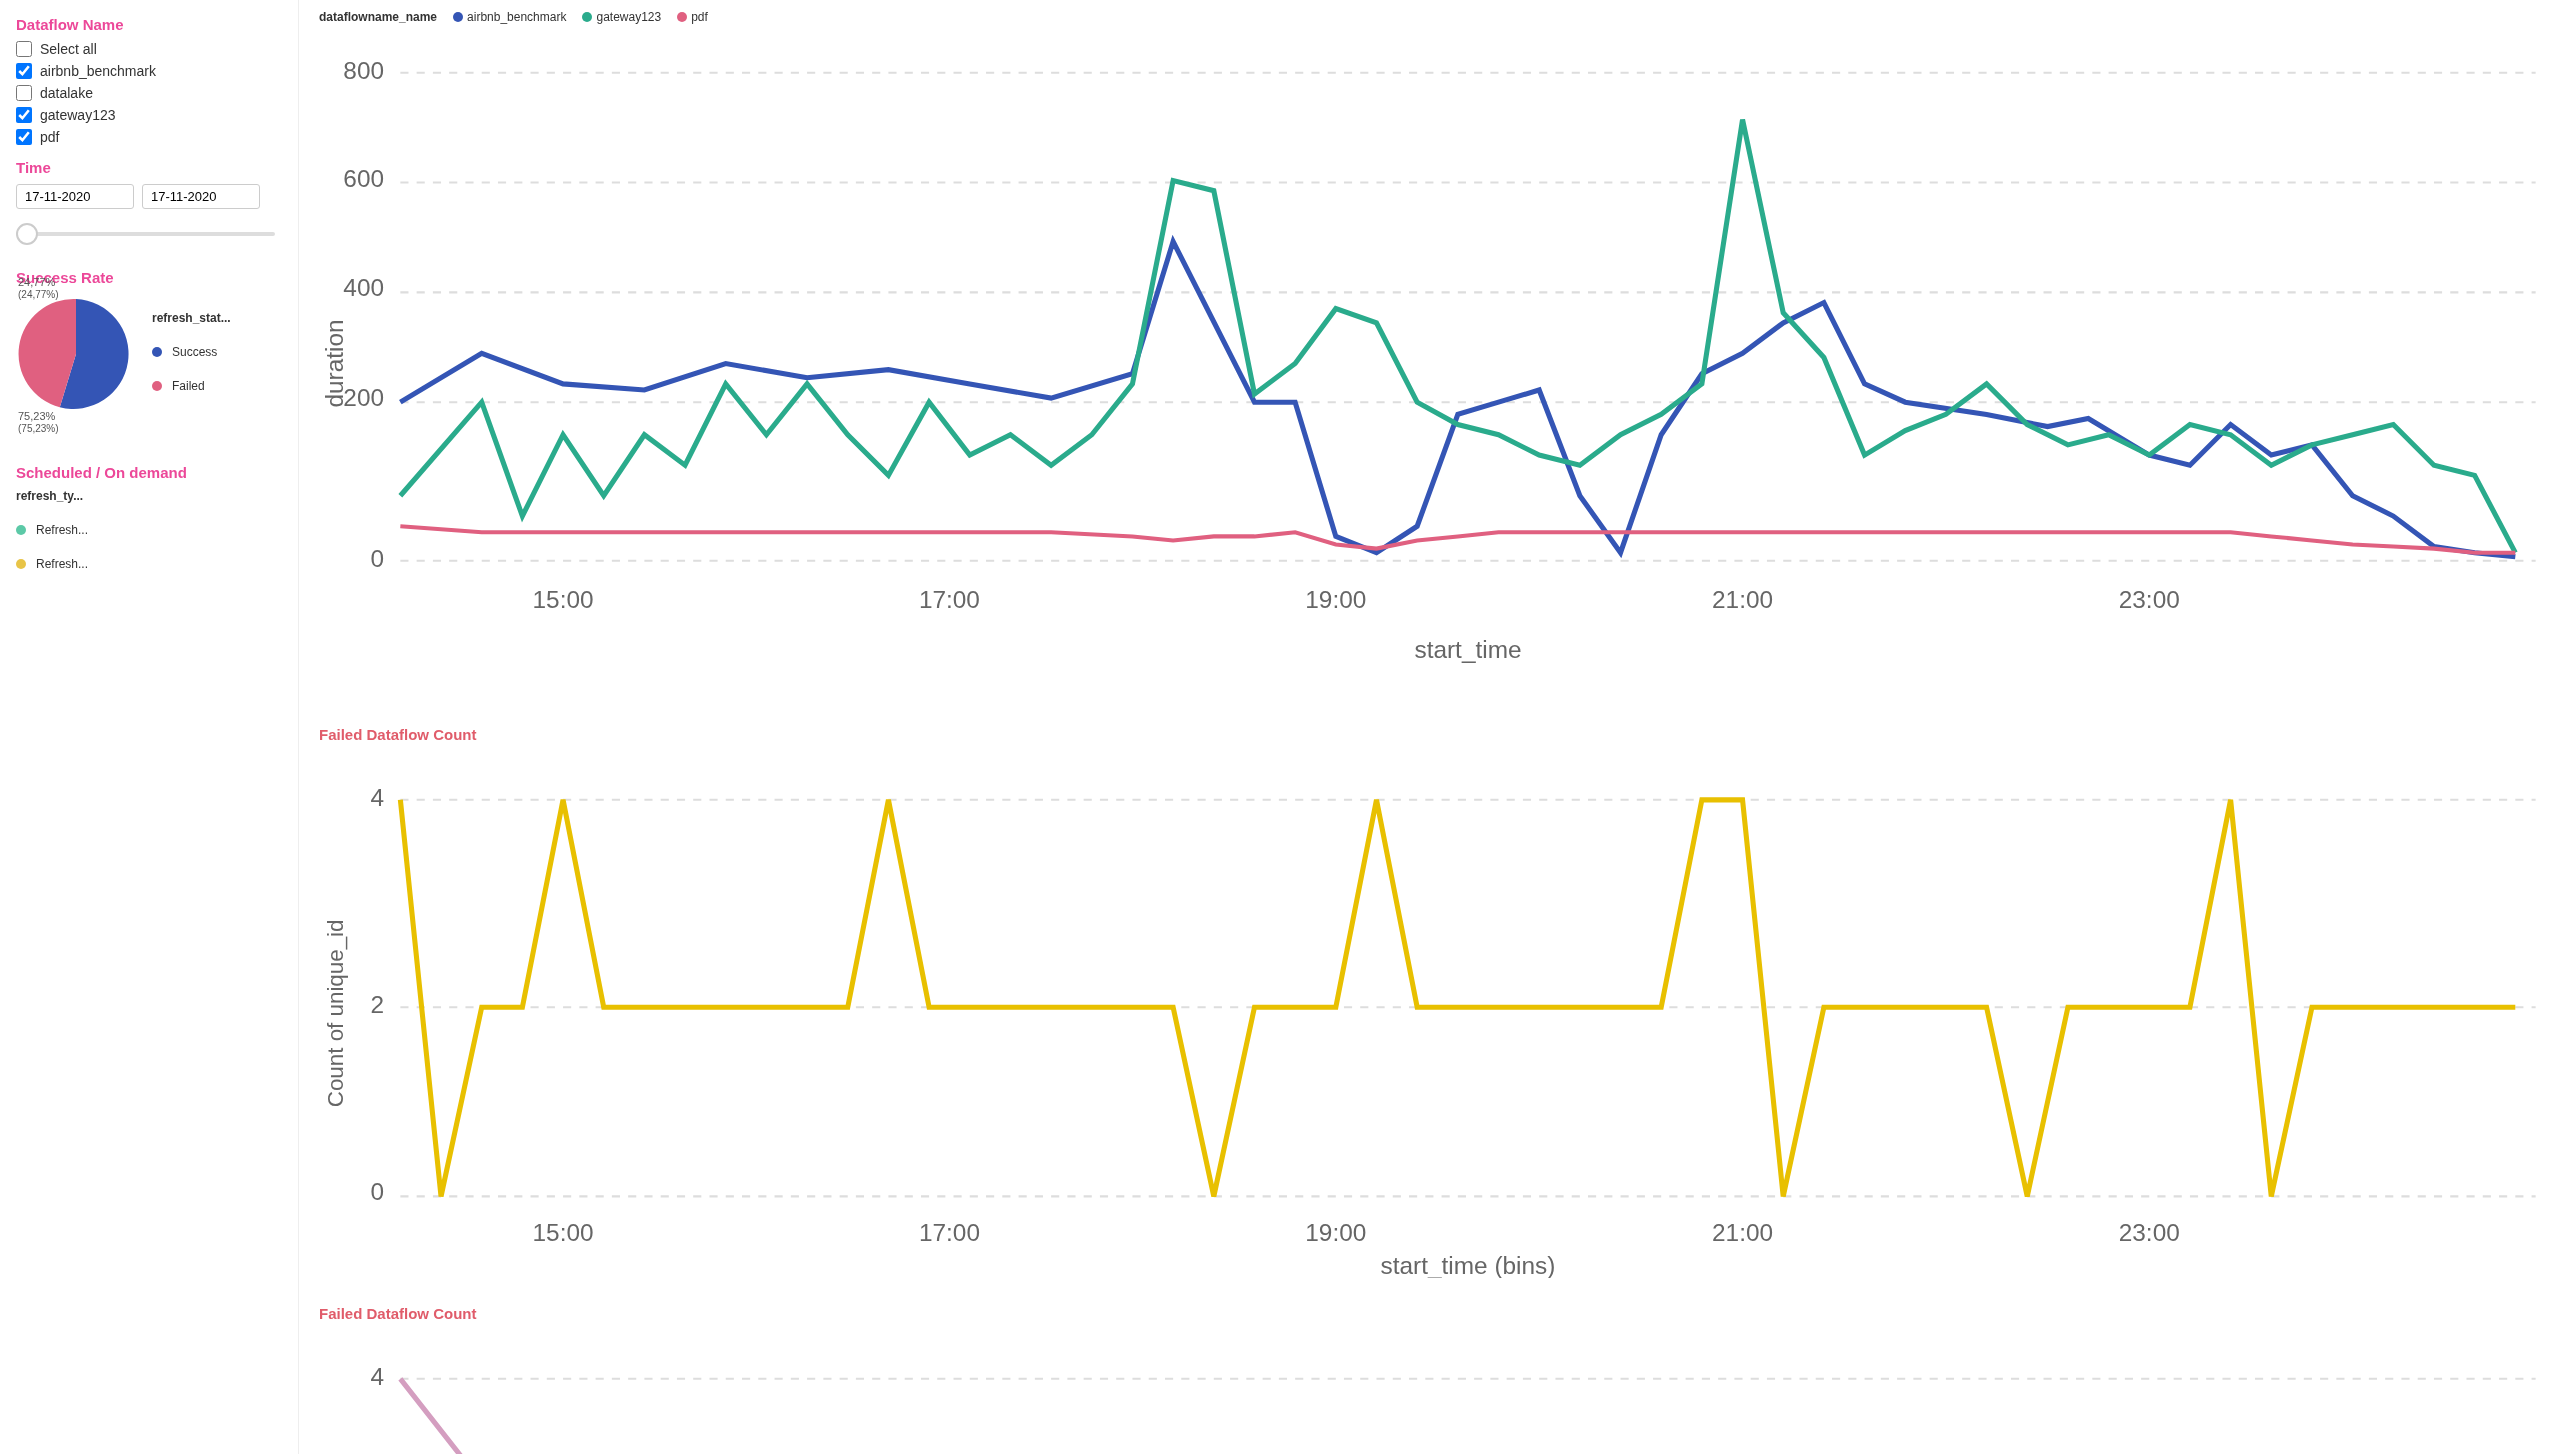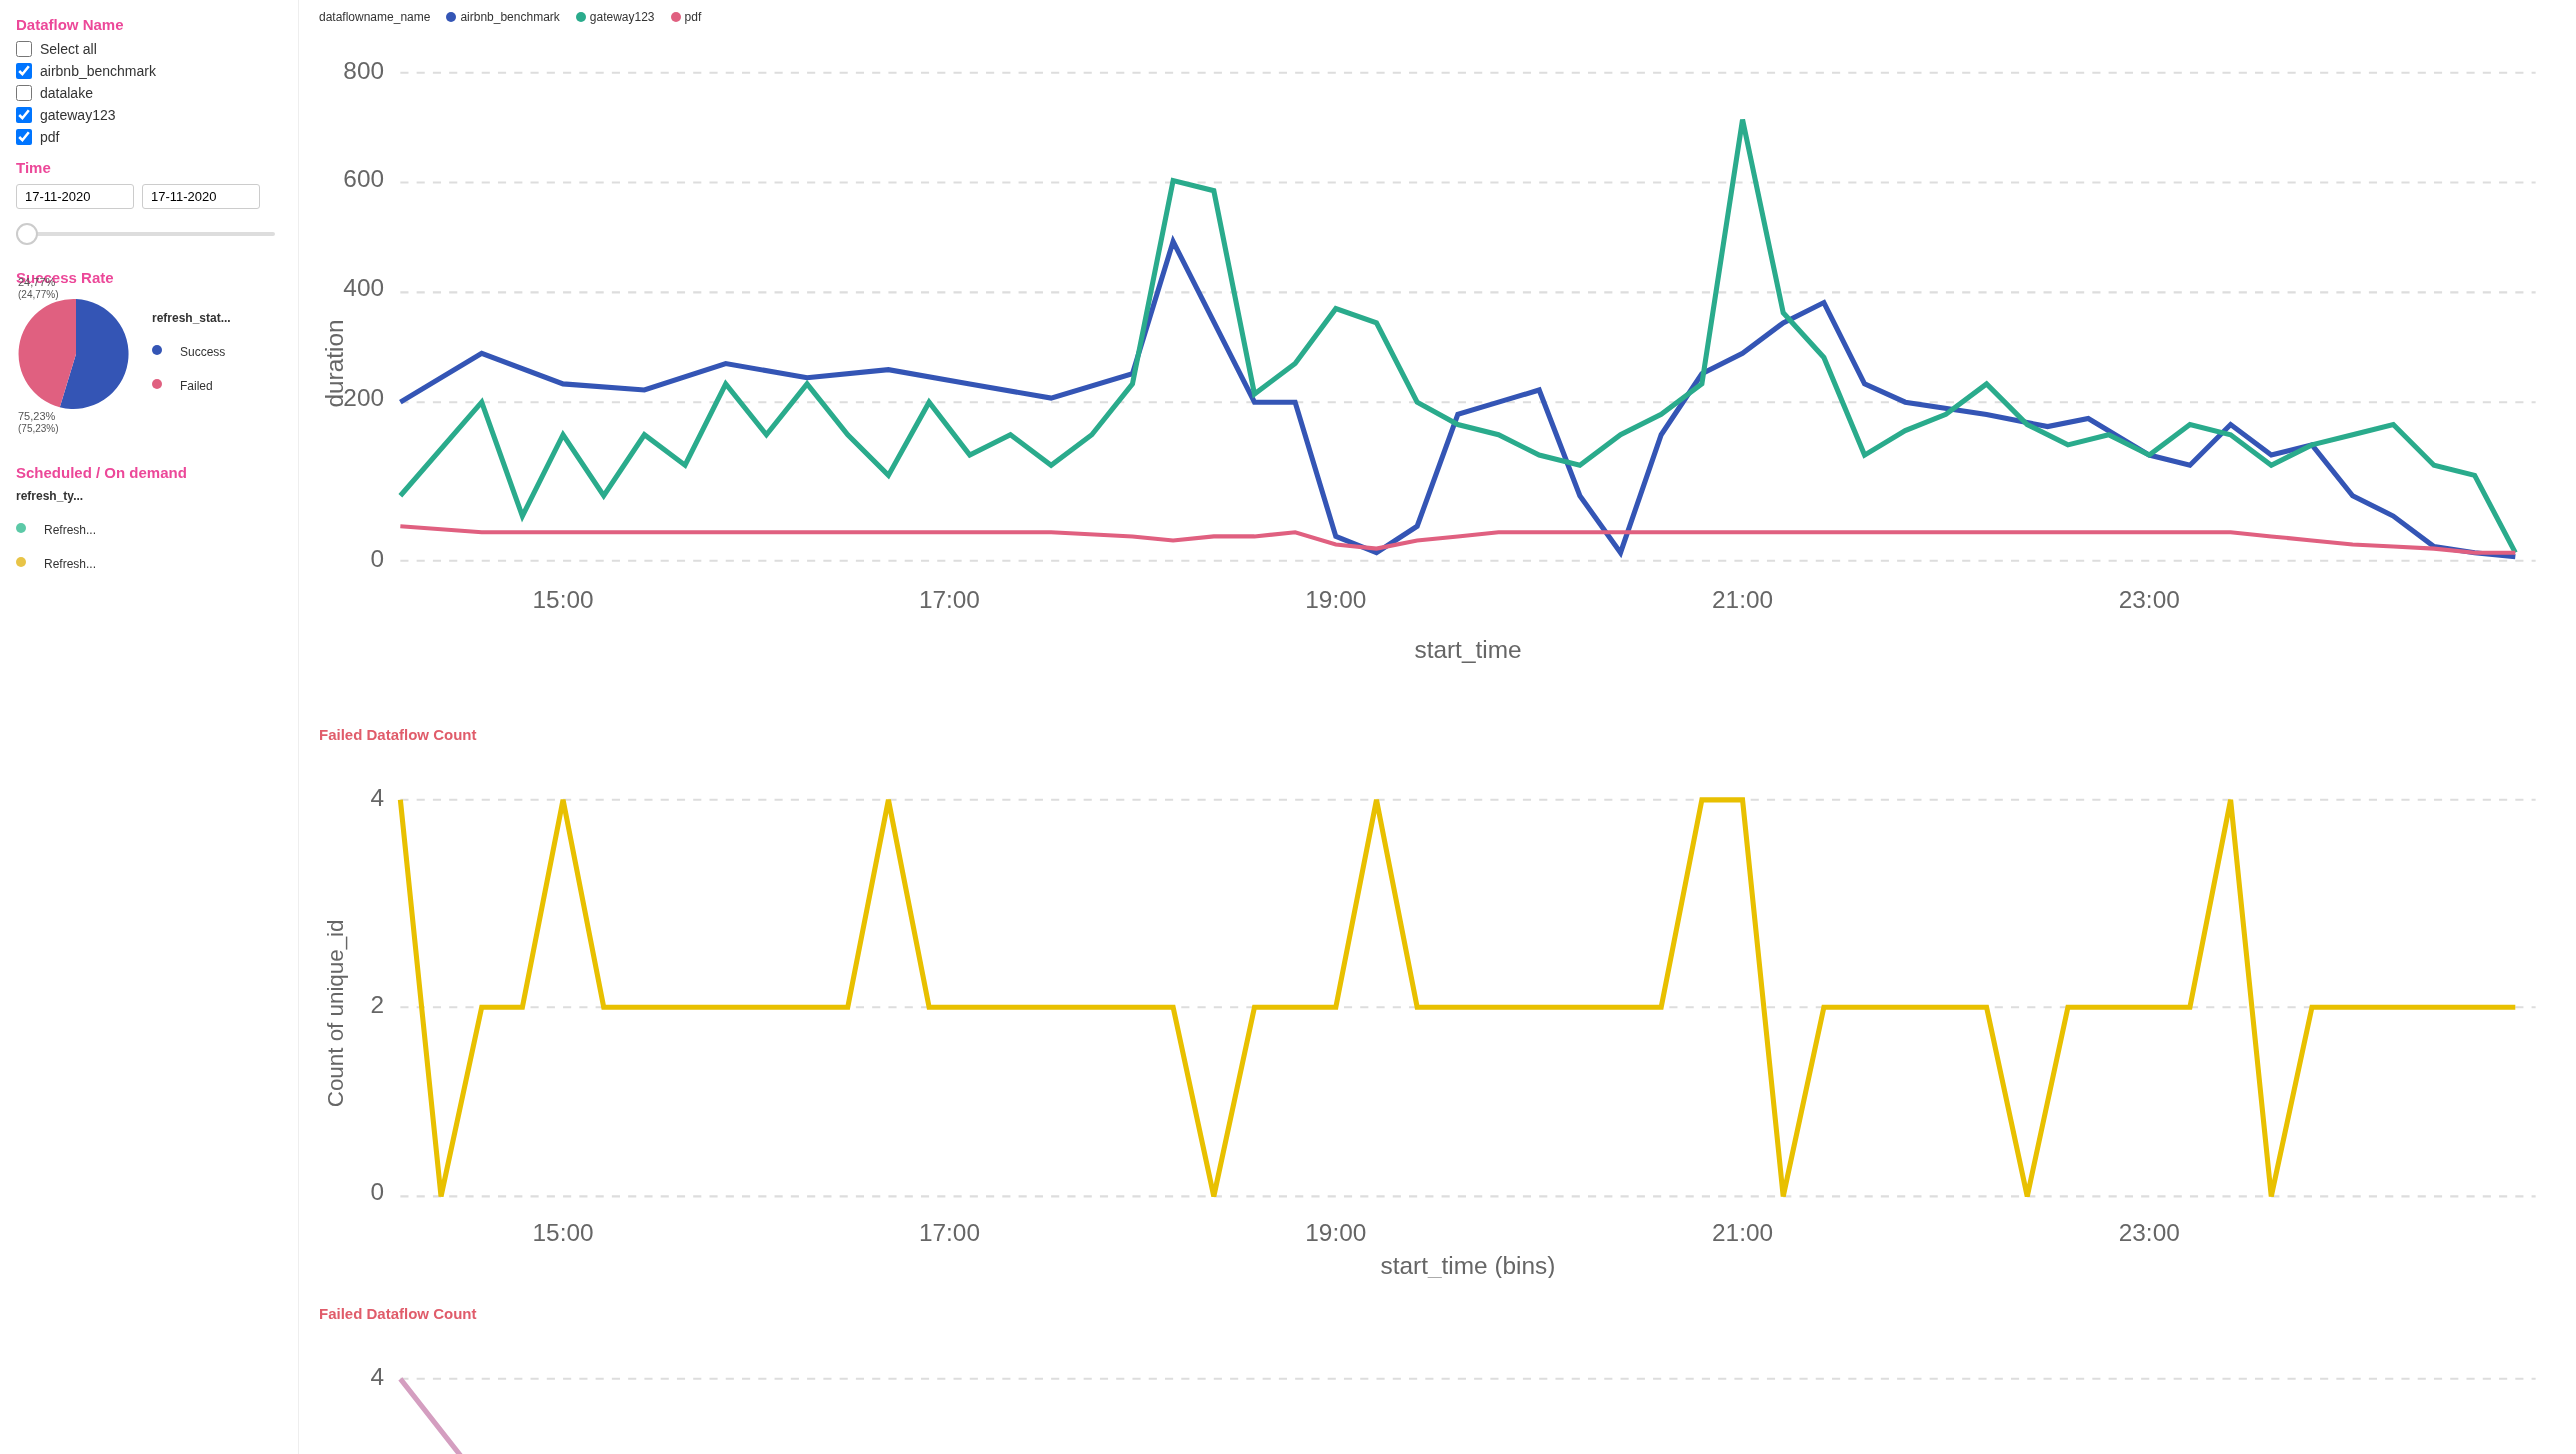--- a/index.html
+++ b/index.html
@@ -16,25 +16,25 @@
     .slider-container { position: relative; width: 259px; height: 30px; display: flex; align-items: center; }
     .slider-track { width: 100%; height: 4px; background: #ddd; border-radius: 2px; position: relative; }
     .slider-thumb { width: 22px; height: 22px; border-radius: 50%; border: 2px solid #ccc; background: #fff; position: absolute; left: 0; top: 50%; transform: translateY(-50%); }
     .chart-section { margin-bottom: 24px; }
     .chart-title { color: #e05c6a; font-size: 15px; font-weight: bold; margin-bottom: 6px; }
     .chart-container { position: relative; width: 100%; }
     svg text { font-family: Arial, sans-serif; }
     .legend { display: flex; align-items: center; gap: 16px; font-size: 12px; margin-bottom: 4px; flex-wrap: wrap; }
     .legend-item { display: flex; align-items: center; gap: 4px; }
     .legend-dot { width: 10px; height: 10px; border-radius: 50%; display: inline-block; }
-    .legend-label-bold { font-weight: normal; font-size: 12px; }
+    .legend-label-bold { font-weight: bold; font-size: 12px; }
     
     .pie-section { display: flex; align-items: center; gap: 16px; margin-top: 8px; }
     .pie-legend { font-size: 12px; }
-    .pie-legend-item { display: flex; align-items: flex-start; gap: 18px; margin-bottom: 4px; margin-top: 20px; }
+    .pie-legend-item { display: flex; align-items: center; gap: 10px; margin-bottom: 4px; margin-top: 20px; }
     .pie-dot { width: 10px; height: 10px; border-radius: 50%; }
   </style>
 </head>
 <body>
 
 <div class="layout">
 
   <div class="sidebar">
     <div class="section-title">Dataflow Name</div>
     <div id="checkboxes-container">

